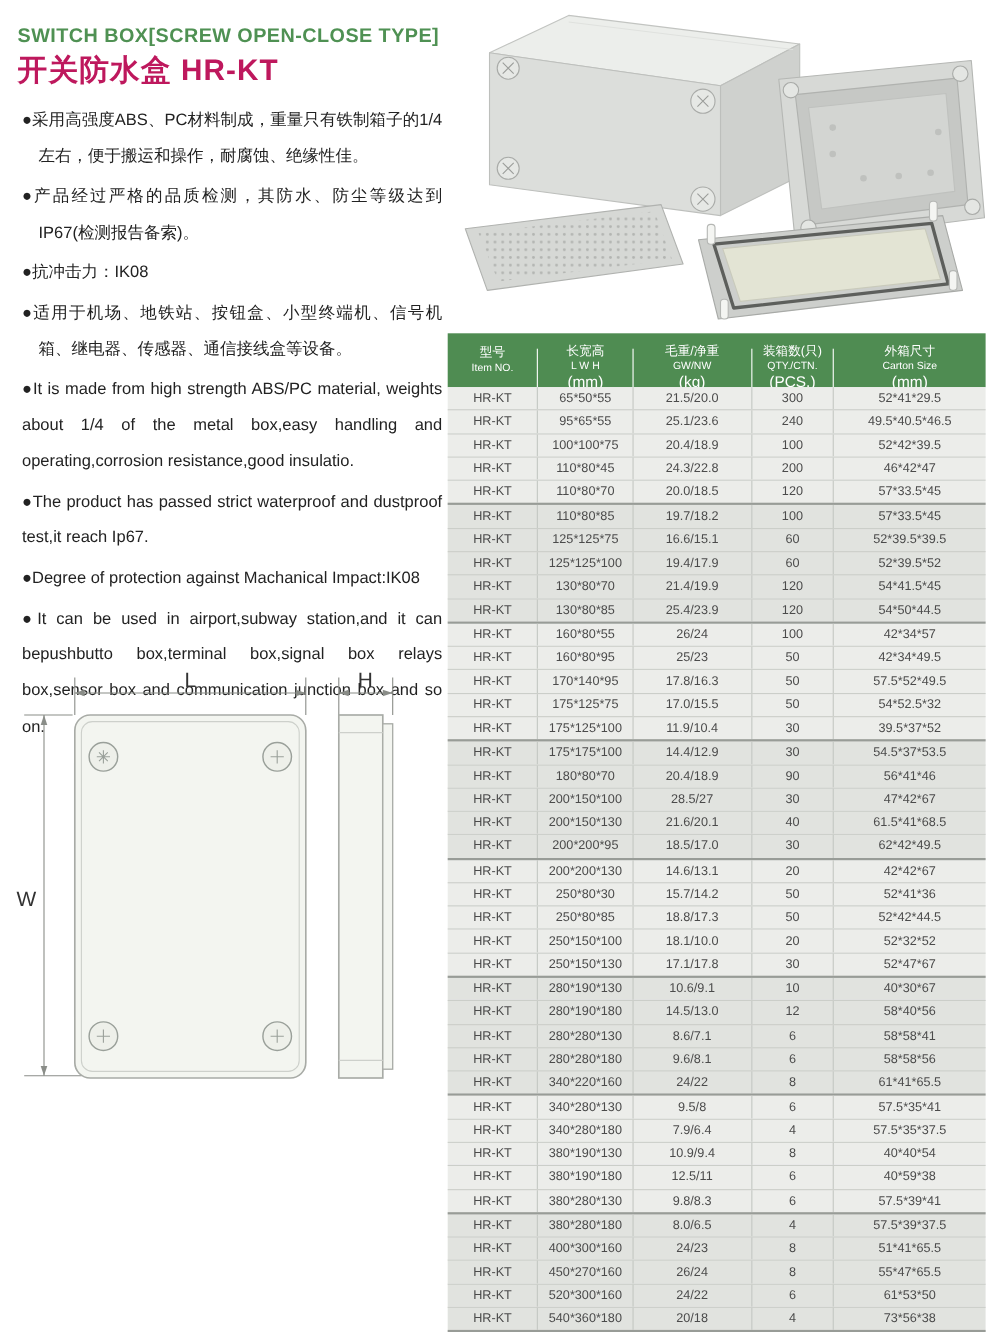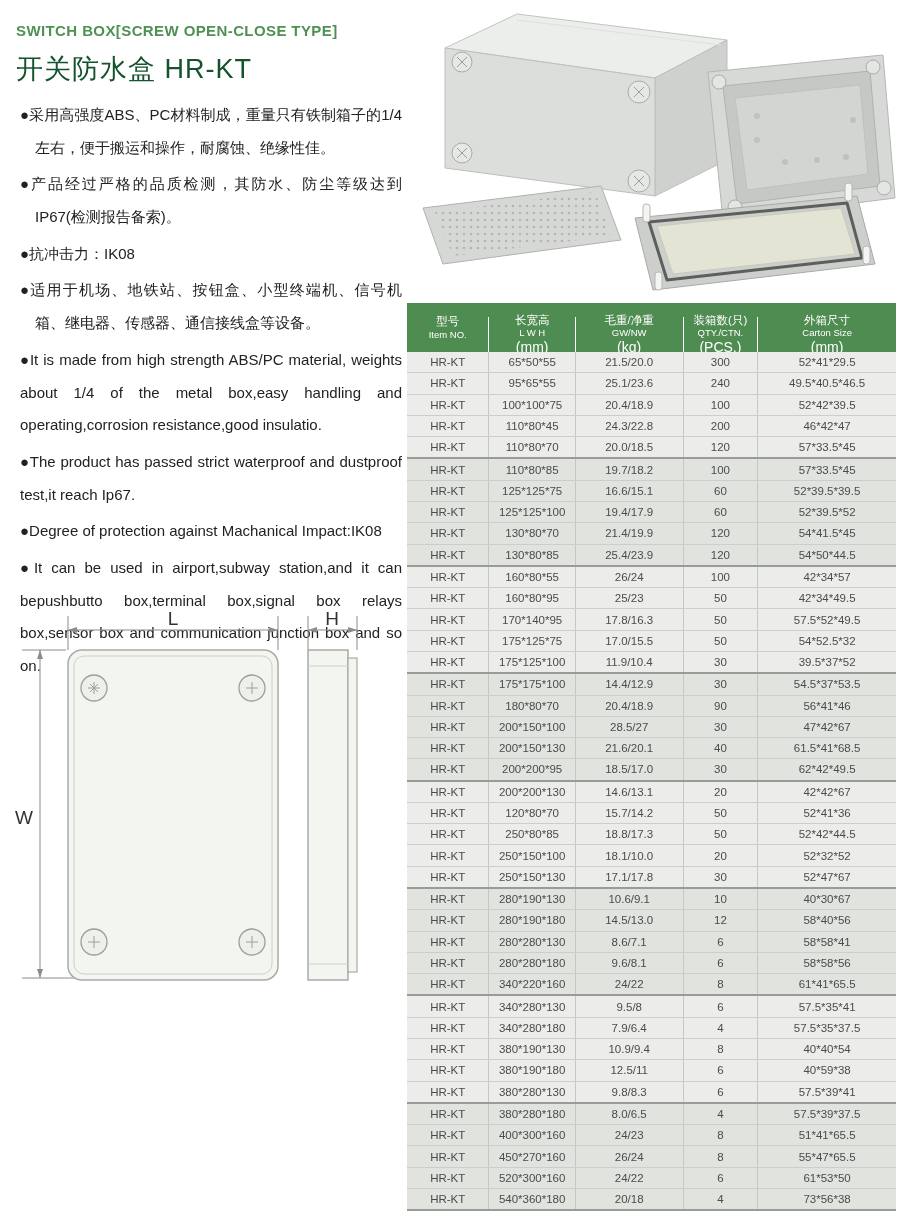--- a/index.html
+++ b/index.html
@@ -5,26 +5,26 @@
   html,body{margin:0;padding:0;}
   body{
     width:900px;height:1211px;position:relative;overflow:hidden;
     background:#ffffff;
     font-family:"Liberation Sans","DejaVu Sans",sans-serif;
     -webkit-font-smoothing:antialiased;
   }
   
   .left-col{position:absolute;left:16px;top:22px;width:390px;}
   .title-en{
-    color:#4f9153;font-size:15px;font-weight:bold;letter-spacing:.4px;
+    color:#4f9153;font-size:18px;font-weight:bold;letter-spacing:.4px;
     line-height:1.2;
   }
   .title-cn{
-    color:#14532d;font-size:27px;font-weight:normal;letter-spacing:1px;
-    margin-top:14px;line-height:1.15;
+    color:#be185d;font-size:27px;font-weight:bold;letter-spacing:1px;
+    margin-top:5px;line-height:1.15;
   }
   .features{margin-top:14px;}
   .features p{
     margin:4px;font-size:15px;line-height:2.18;color:#222;
     text-align:justify;text-justify:inter-ideograph;
   }
   .features p.hang{padding-left:1em;text-indent:-1em;}
   
   .drawing{position:absolute;left:10px;top:608px;width:385px;height:405px;}
   
@@ -369,21 +369,21 @@
       </div>
       <div class="trow band0 gsep">
         <div class="tcell c0">HR-KT</div>
         <div class="tcell c1">200*200*130</div>
         <div class="tcell c2">14.6/13.1</div>
         <div class="tcell c3">20</div>
         <div class="tcell c4">42*42*67</div>
       </div>
       <div class="trow band0">
         <div class="tcell c0">HR-KT</div>
-        <div class="tcell c1">120*80*70</div>
+        <div class="tcell c1">250*80*30</div>
         <div class="tcell c2">15.7/14.2</div>
         <div class="tcell c3">50</div>
         <div class="tcell c4">52*41*36</div>
       </div>
       <div class="trow band0">
         <div class="tcell c0">HR-KT</div>
         <div class="tcell c1">250*80*85</div>
         <div class="tcell c2">18.8/17.3</div>
         <div class="tcell c3">50</div>
         <div class="tcell c4">52*42*44.5</div>

